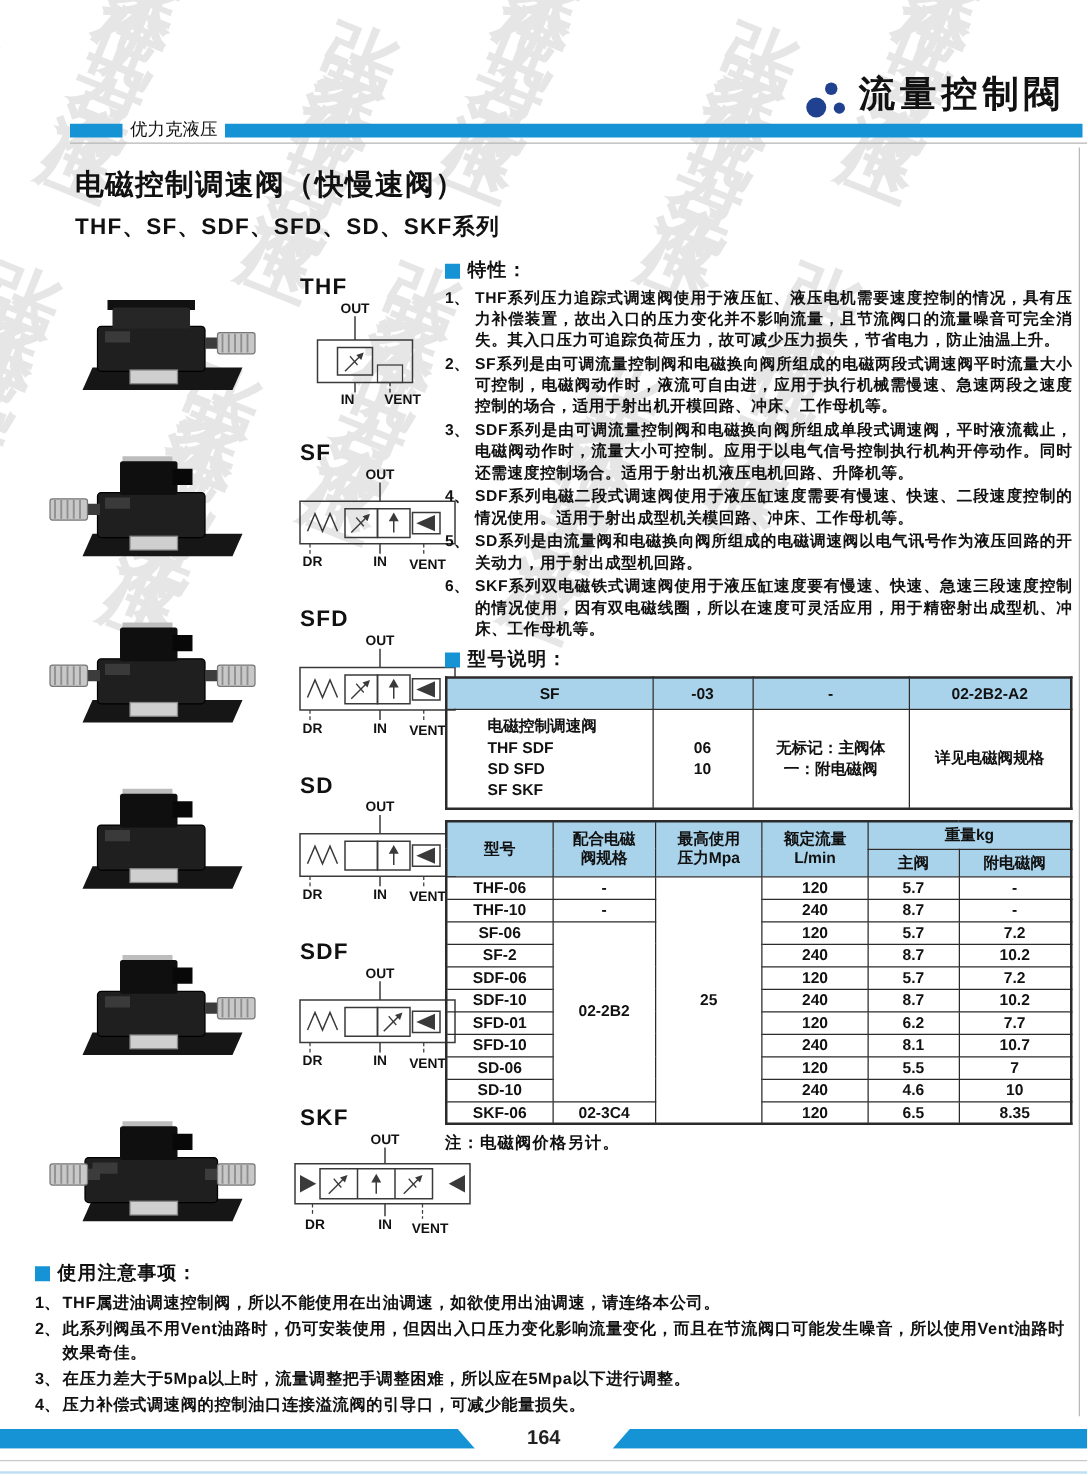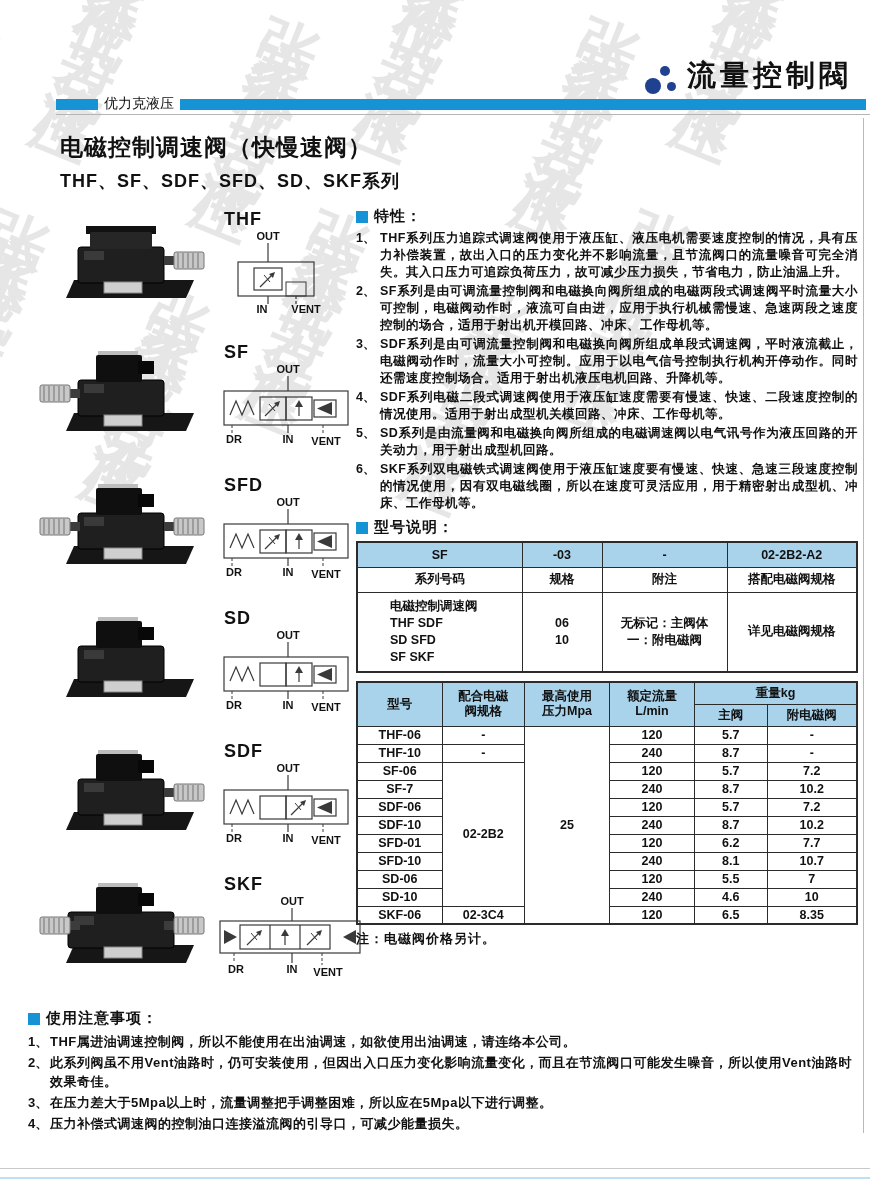--- a/index.html
+++ b/index.html
@@ -33,21 +33,21 @@
   
   .intro { margin:14px 0 0 60px; }
   .main-title { font-size:23px; font-weight:bold; letter-spacing:1px; }
   .series-title { font-size:18px; font-weight:bold; margin-top:6px; letter-spacing:1px; }
 
   
   .body { display:flex; margin:8px 6px 0 38px; }
   .col-left { width:318px; flex:none; padding-top:4px; }
   .col-right { flex:1; min-width:0; padding-right:6px; }
 
-  .product-block { display:flex; align-items:flex-start; height:133px; }
+  .product-block { display:flex; align-items:center; height:133px;gap:16px; }
   .photo-wrap { width:172px; flex:none; }
   .prod-right { flex:1; padding-top:2px; }
   .prod-label { font-size:18px; font-weight:bold; margin:2px 0 0 14px; letter-spacing:1px; }
   .diag-wrap { margin-top:0; }
 
   
   .sec-head { display:flex; align-items:center; margin:6px 0 4px 0; }
   .sq { width:12px; height:12px; background:#1693d4; margin-right:6px; flex:none; }
   .sec-head .ht { font-size:15px; font-weight:bold; letter-spacing:1px; }
 
@@ -420,26 +420,20 @@
               <col style="width:25%">
               <col style="width:26%">
             </colgroup>
           <tbody>
               <tr class="hdr">
             <td>SF</td>
             <td>-03</td>
             <td>-</td>
             <td>02-2B2-A2</td>
           </tr>
-          <tr class="lbl">
-            <td>系列号码</td>
-            <td>规格</td>
-            <td>附注</td>
-            <td>搭配电磁阀规格</td>
-          </tr>
           <tr class="det">
             <td class="left">电磁控制调速阀
 THF  SDF
 SD  SFD
 SF  SKF</td>
             <td>06
 10</td>
             <td>无标记：主阀体
 一：附电磁阀</td>
             <td>详见电磁阀规格</td>
@@ -489,21 +483,21 @@
                 <td>-</td>
               </tr>
               <tr>
                 <td>SF-06</td>
                 <td rowspan="8">02-2B2</td>
                 <td>120</td>
                 <td>5.7</td>
                 <td>7.2</td>
               </tr>
               <tr>
-                <td>SF-7</td>
+                <td>SF-2</td>
                 <td>240</td>
                 <td>8.7</td>
                 <td>10.2</td>
               </tr>
               <tr>
                 <td>SDF-06</td>
                 <td>120</td>
                 <td>5.7</td>
                 <td>7.2</td>
               </tr>
@@ -570,15 +564,20 @@
           </div>
           <div class="num-row">
             <span class="num">4、</span>
             <span class="txt">压力补偿式调速阀的控制油口连接溢流阀的引导口，可减少能量损失。</span>
           </div>
         </div>
     </div>
   </div>
 
   <div class="right-rule"></div>
+  <div class="footer">
+    <div class="fbar left"></div>
+    <div class="fnum">164</div>
+    <div class="fbar right"></div>
+  </div>
   <div class="footer-line"></div>
   <div class="footer-edge"></div>
 </div>
 
 </body></html>

